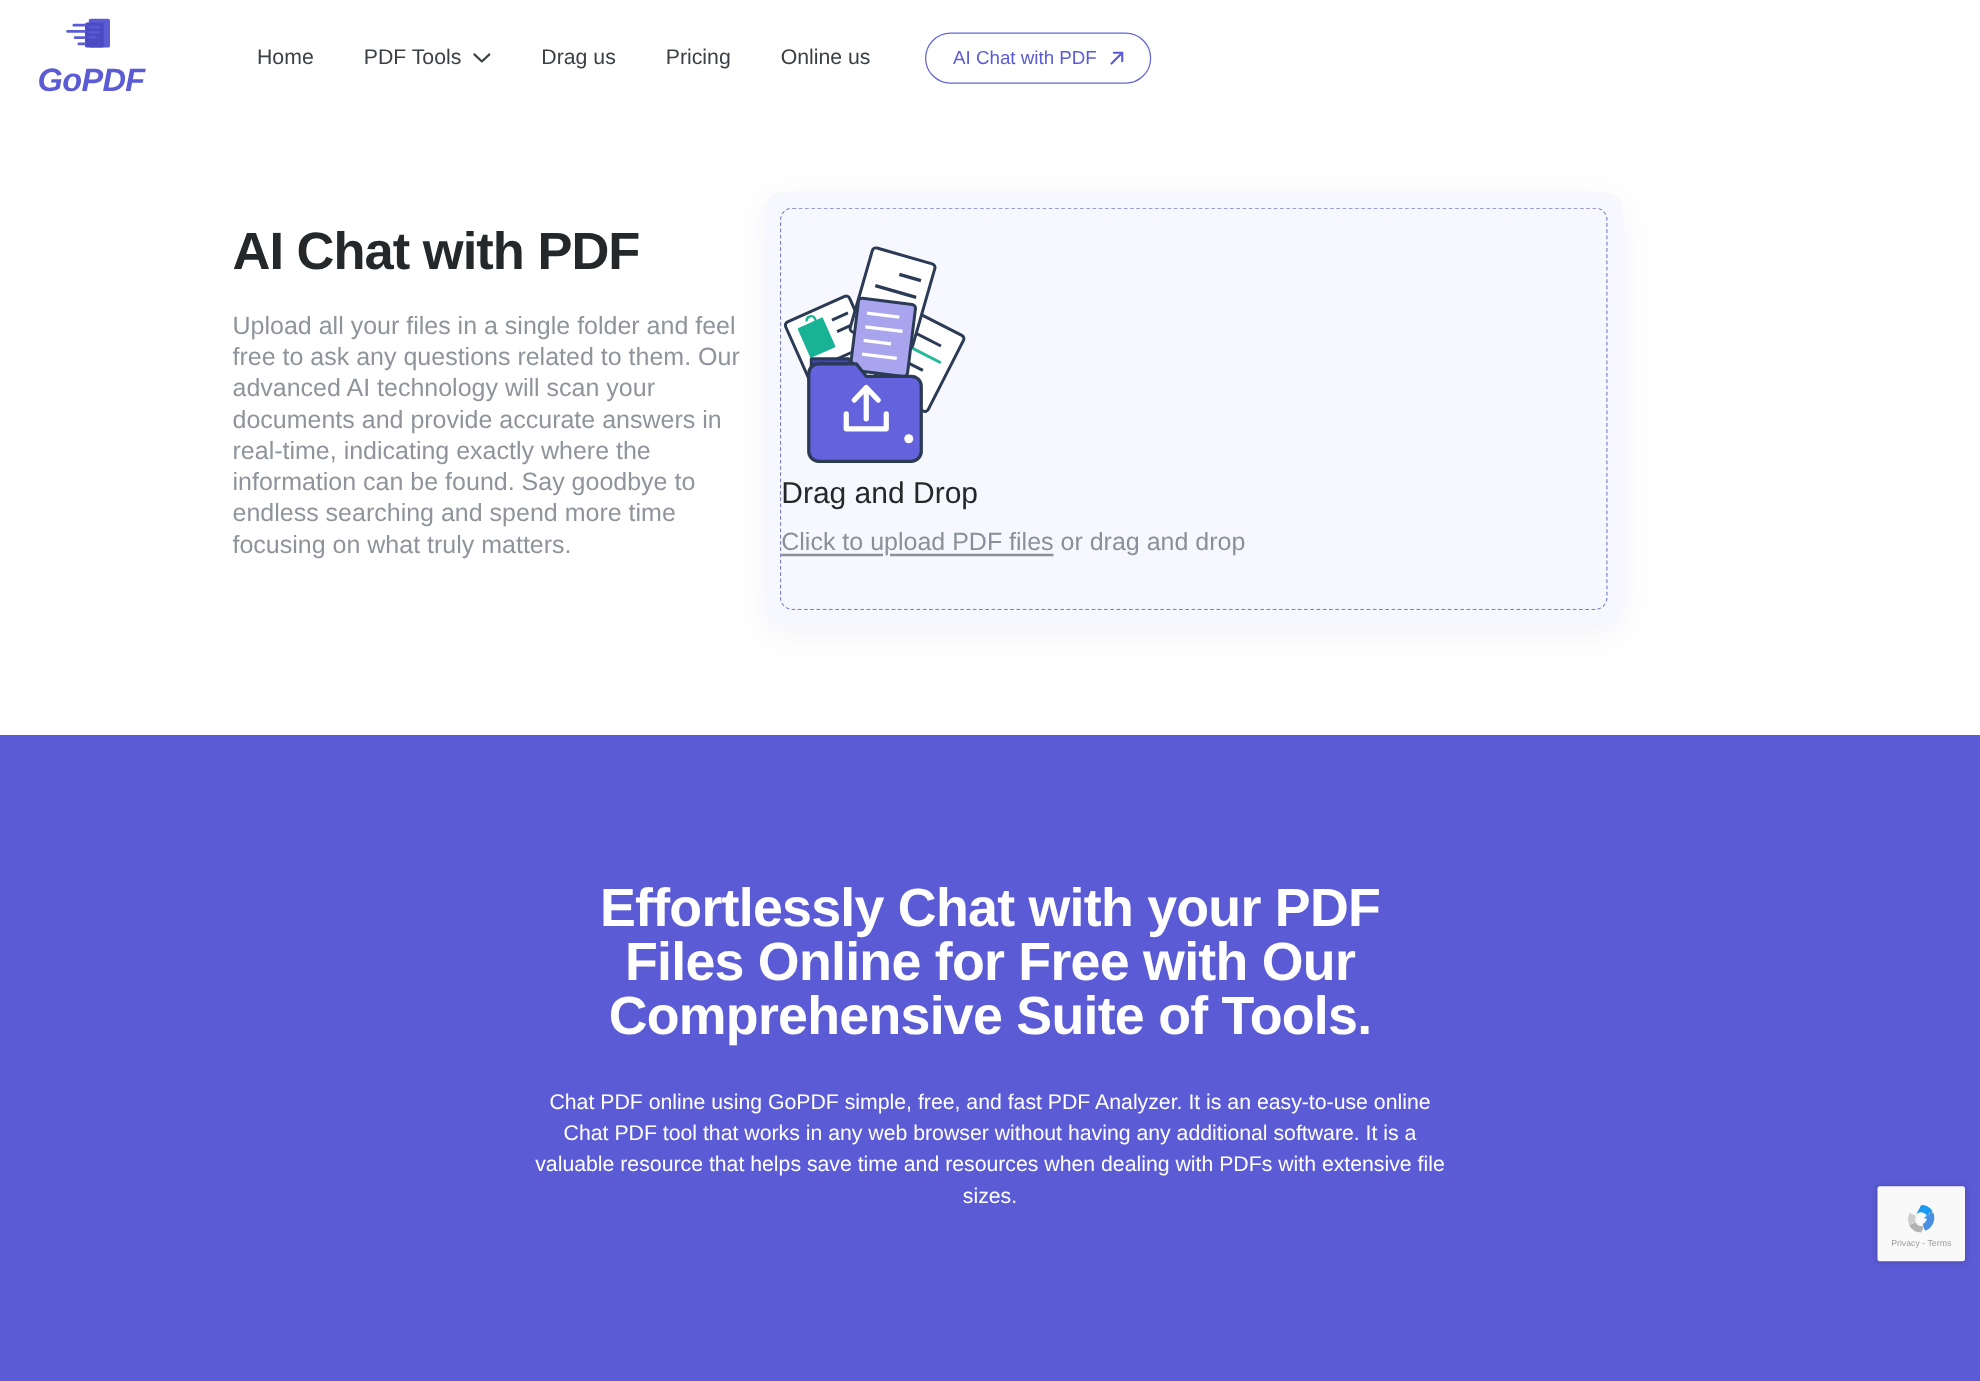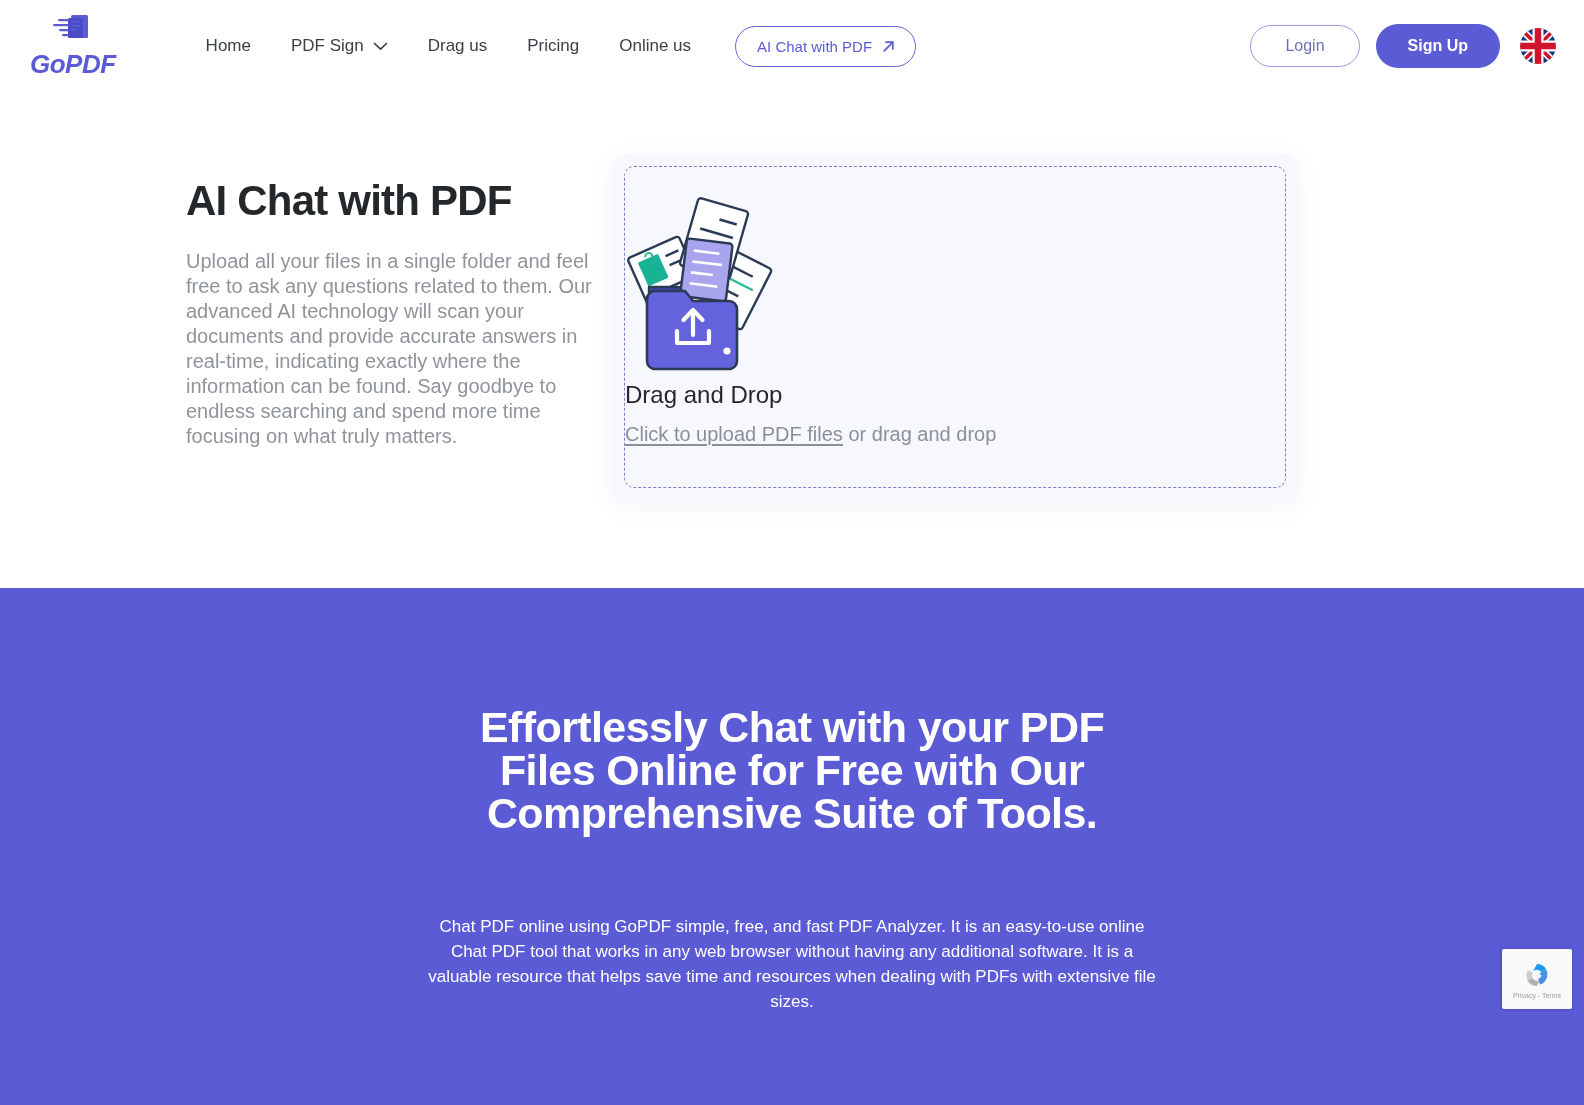--- a/index.html
+++ b/index.html
@@ -188,21 +188,20 @@
   }
 
   
   .purple {
     background: #5b5bd6;
     height: 517px;
     padding-top: 118px;
     display: flex;
     flex-direction: column;
     align-items: center;
-    gap: 45px;
   }
   .purple-title {
     width: 700px;
     text-align: center;
     color: #ffffff;
     font-size: 43px;
     font-weight: 700;
     line-height: 1.0;
     letter-spacing: -0.6px;
   }
@@ -261,21 +260,21 @@
       </svg>
     </span>
     <span class="logo-text">GoPDF</span>
   </div>
 
   <div class="nav">
     <div class="nav-link">
       <span>Home</span>
     </div>
     <div class="nav-link">
-      <span>PDF Sign</span>
+      <span>PDF Tools</span>
       <span>
         <svg class="chev" viewBox="0 0 15 9">
             <path d="M1.5 1.5 L7.5 7.2 L13.5 1.5" fill="none" stroke="#3b4045" stroke-width="1.7" stroke-linecap="round" stroke-linejoin="round"></path>
           </svg>
       </span>
     </div>
     <div class="nav-link">
       <span>Drag us</span>
     </div>
     <div class="nav-link">
@@ -289,40 +288,20 @@
       <span>AI Chat with PDF</span>
       <span>
         <svg class="arrow-ne" viewBox="0 0 15 15">
           <path d="M3.2 11.8 L11.6 3.4" stroke="#5b5bd6" stroke-width="1.7" stroke-linecap="round"></path>
           <path d="M5.0 3.2 L11.8 3.2 L11.8 10.0" fill="none" stroke="#5b5bd6" stroke-width="1.7" stroke-linecap="round" stroke-linejoin="round"></path>
         </svg>
       </span>
     </div>
   </div>
 
-  <div class="header-right">
-    <button class="btn-login">Login</button>
-    <button class="btn-signup">Sign Up</button>
-    <span>
-      <svg class="flag" viewBox="0 0 36 36">
-        <defs>
-            <clipPath id="cf">
-              <circle cx="18" cy="18" r="18"></circle>
-            </clipPath>
-          </defs>
-        <g clip-path="url(#cf)">
-          <rect width="36" height="36" fill="#15357f"></rect>
-          <path d="M0 0 L36 36 M36 0 L0 36" stroke="#fff" stroke-width="7"></path>
-          <path d="M0 0 L36 36 M36 0 L0 36" stroke="#cf142b" stroke-width="3.6"></path>
-          <path d="M18 0 V36 M0 18 H36" stroke="#fff" stroke-width="11"></path>
-          <path d="M18 0 V36 M0 18 H36" stroke="#cf142b" stroke-width="6.5"></path>
-        </g>
-      </svg>
-    </span>
-  </div>
 </div>
 
 <div class="hero">
 
   <div class="hero-left">
     <h1 class="hero-title">AI Chat with PDF</h1>
     <p class="hero-desc">Upload all your files in a single folder and feel free to ask any questions related to them. Our advanced AI technology will scan your documents and provide accurate answers in real-time, indicating exactly where the information can be found. Say goodbye to endless searching and spend more time focusing on what truly matters.</p>
   </div>
 
   <div class="hero-right">

